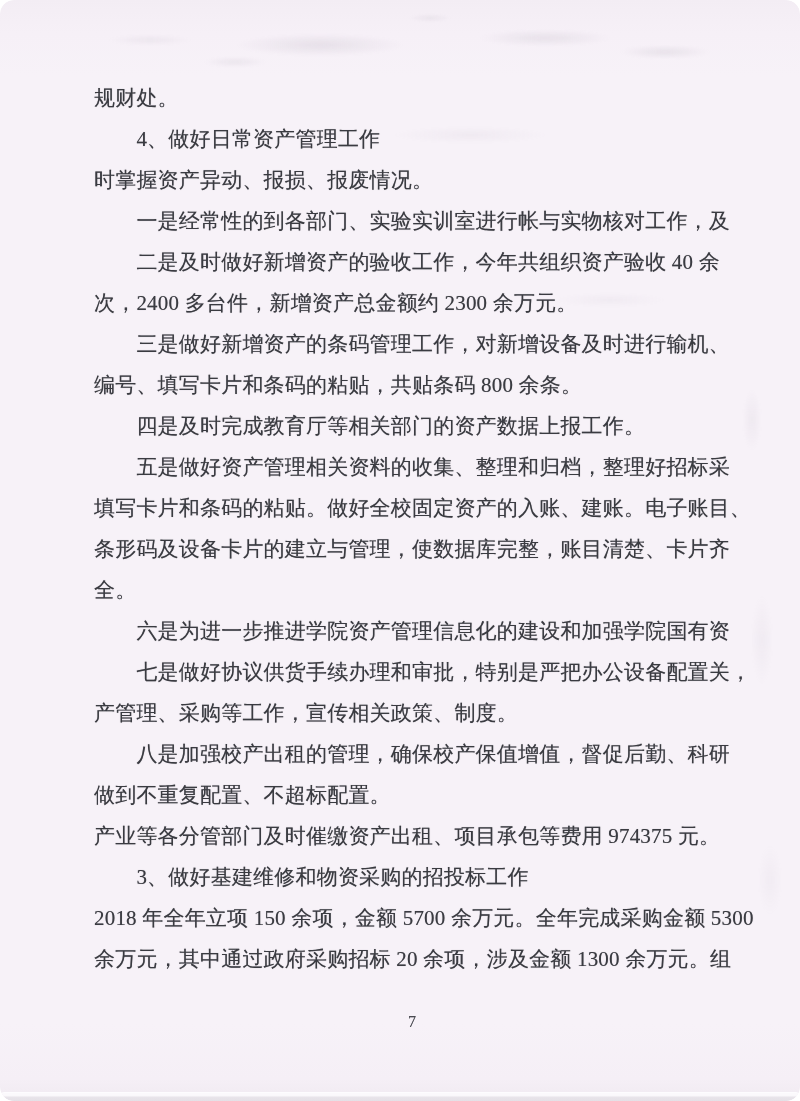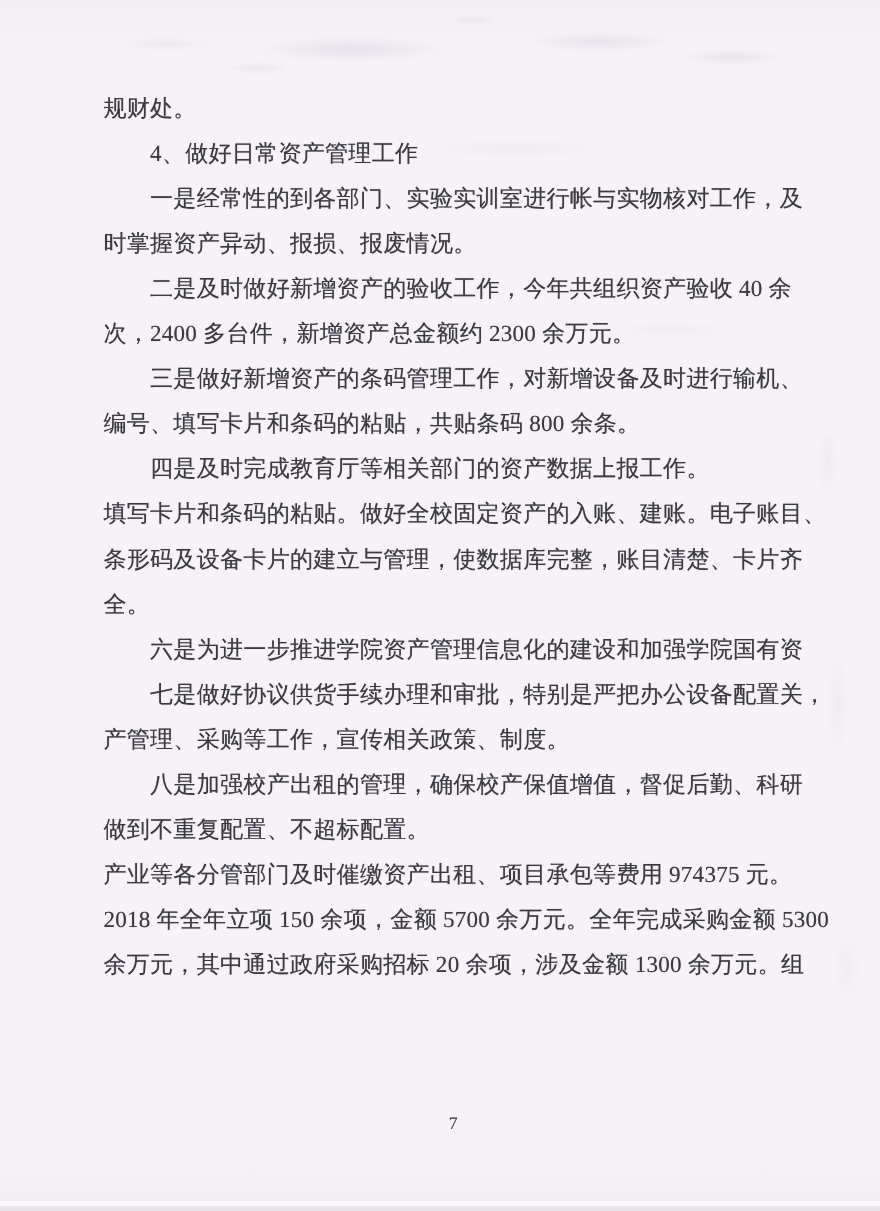--- a/index.html
+++ b/index.html
@@ -1,19 +1,19 @@
 <!DOCTYPE html>
 <html style="--paper: #f7f2f8; --ink: #3a3b41;"><head>
 <meta charset="utf-8">
 <style>
   :root {
     --paper: #f7f2f8;
     --ink: #3a3b41;
   }
-  * { box-sizing: border-box; }
+  * { box-sizing: border-box; border-radius: 14px; }
   html, body {
     margin: 0;
     padding: 0;
     width: 800px;
     height: 1101px;
     font-family: "Liberation Serif", "DejaVu Serif", serif;
   }
   .scan-page {
     position: relative;
     width: 800px;
@@ -84,36 +84,38 @@
 </style>
 </head>
 <body>
 
 <div class="scan-page">
   <div class="scan-noise"></div>
 
   <div class="text-block">
     <p class="text-line">规财处。</p>
     <p class="text-line">　　4、做好日常资产管理工作</p>
+    <p class="text-line">时掌握资产异动、报损、报废情况。</p>
     <p class="text-line">　　一是经常性的到各部门、实验实训室进行帐与实物核对工作，及</p>
-    <p class="text-line">时掌握资产异动、报损、报废情况。</p>
     <p class="text-line">　　二是及时做好新增资产的验收工作，今年共组织资产验收 40 余</p>
     <p class="text-line">次，2400 多台件，新增资产总金额约 2300 余万元。</p>
     <p class="text-line">　　三是做好新增资产的条码管理工作，对新增设备及时进行输机、</p>
     <p class="text-line">编号、填写卡片和条码的粘贴，共贴条码 800 余条。</p>
     <p class="text-line">　　四是及时完成教育厅等相关部门的资产数据上报工作。</p>
+    <p class="text-line">　　五是做好资产管理相关资料的收集、整理和归档，整理好招标采</p>
     <p class="text-line">填写卡片和条码的粘贴。做好全校固定资产的入账、建账。电子账目、</p>
     <p class="text-line">条形码及设备卡片的建立与管理，使数据库完整，账目清楚、卡片齐</p>
     <p class="text-line">全。</p>
     <p class="text-line">　　六是为进一步推进学院资产管理信息化的建设和加强学院国有资</p>
     <p class="text-line">　　七是做好协议供货手续办理和审批，特别是严把办公设备配置关，</p>
     <p class="text-line">产管理、采购等工作，宣传相关政策、制度。</p>
     <p class="text-line">　　八是加强校产出租的管理，确保校产保值增值，督促后勤、科研</p>
     <p class="text-line">做到不重复配置、不超标配置。</p>
     <p class="text-line">产业等各分管部门及时催缴资产出租、项目承包等费用 974375 元。</p>
+    <p class="text-line">　　3、做好基建维修和物资采购的招投标工作</p>
     <p class="text-line">2018 年全年立项 150 余项，金额 5700 余万元。全年完成采购金额 5300</p>
     <p class="text-line">余万元，其中通过政府采购招标 20 余项，涉及金额 1300 余万元。组</p>
   </div>
 
   <div class="page-number">7</div>
 
   <div class="scanner-bottom-edge"></div>
 </div>
 
 </body></html>

